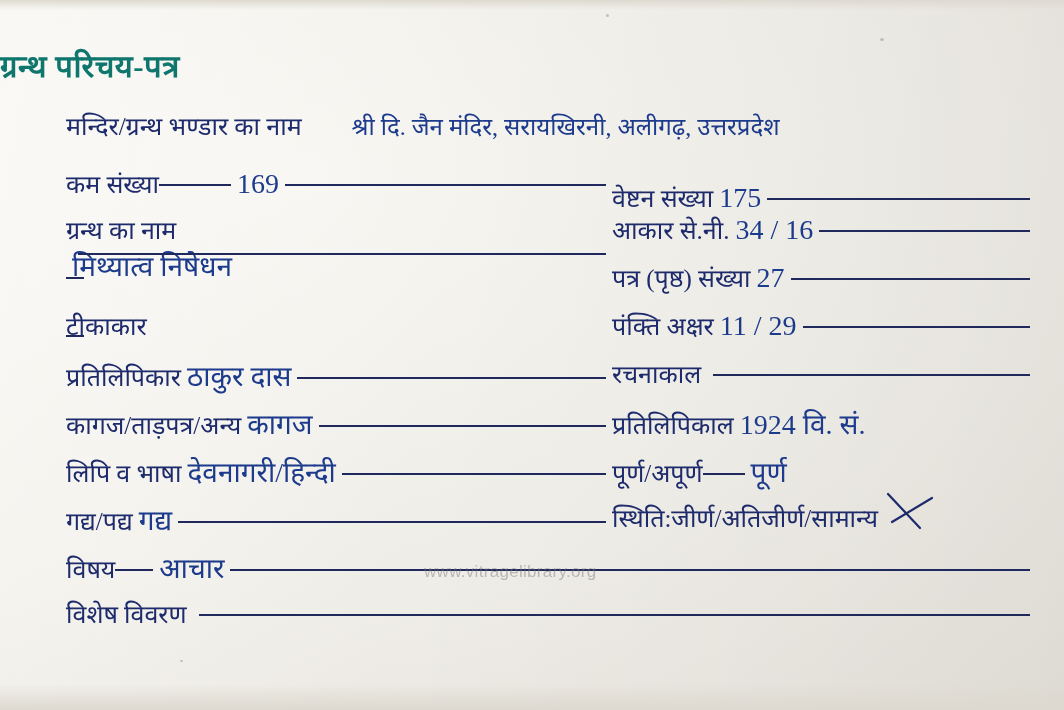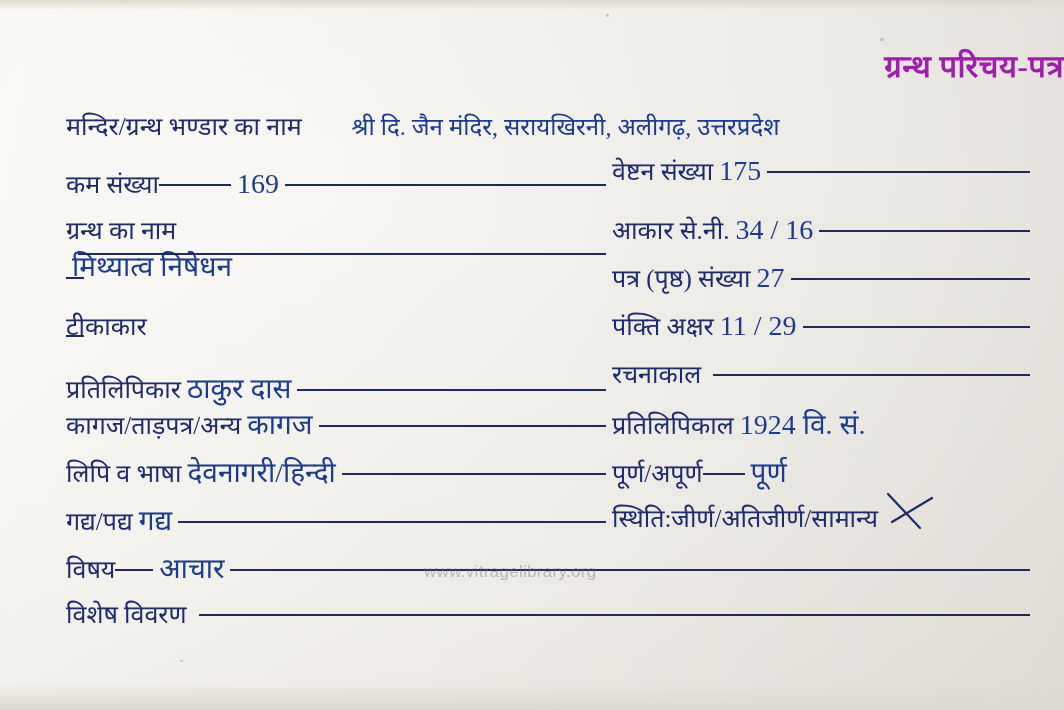--- a/index.html
+++ b/index.html
@@ -49,25 +49,25 @@
   .ink {
     color: #1d2a6b;
     font-family: "Liberation Serif", "DejaVu Serif", serif;
   }
 
   .title {
     position: absolute;
     top: 44px;
     left: 0;
     width: 100%;
-    text-align: right;
+    text-align: left;
     font-size: 31px;
     font-weight: bold;
     letter-spacing: 0.5px;
-    color: #a21caf;
+    color: #0f766e;
   }
 
   .row {
     position: absolute;
     display: flex;
     align-items: baseline;
     white-space: nowrap;
   }
   .label {
     font-size: 25px;
@@ -167,21 +167,21 @@
     <span class="value"></span>
     <span class="rule"></span>
   </div>
 
   <div class="row col-left" style="top:308px;flex-direction:column;">
     <span class="label">टीकाकार</span>
     <span class="value"></span>
     <span class="rule"></span>
   </div>
 
-  <div class="row col-left" style="top:368px;">
+  <div class="row col-left" style="top:356px;">
     <span class="label">प्रतिलिपिकार</span>
     <span class="value">ठाकुर दास</span>
     <span class="rule"></span>
   </div>
 
   <div class="row col-left" style="top:404px;">
     <span class="label">कागज/ताड़पत्र/अन्य</span>
     <span class="value">कागज</span>
     <span class="rule"></span>
   </div>
@@ -204,21 +204,21 @@
     <span class="value">आचार</span>
     <span class="rule"></span>
   </div>
 
   <div class="row" style="top:596px; left:66px; width:964px;">
     <span class="label">विशेष विवरण</span>
     <span class="value"></span>
     <span class="rule"></span>
   </div>
 
-  <div class="row col-right" style="top:153px;text-align:right;">
+  <div class="row col-right" style="top:180px;text-align:right;">
     <span class="label">वेष्टन संख्या</span>
     <span class="value">175</span>
     <span class="rule"></span>
   </div>
 
   <div class="row col-right" style="top:212px;">
     <span class="label">आकार से.नी.</span>
     <span class="value">34 / 16</span>
     <span class="rule"></span>
   </div>

